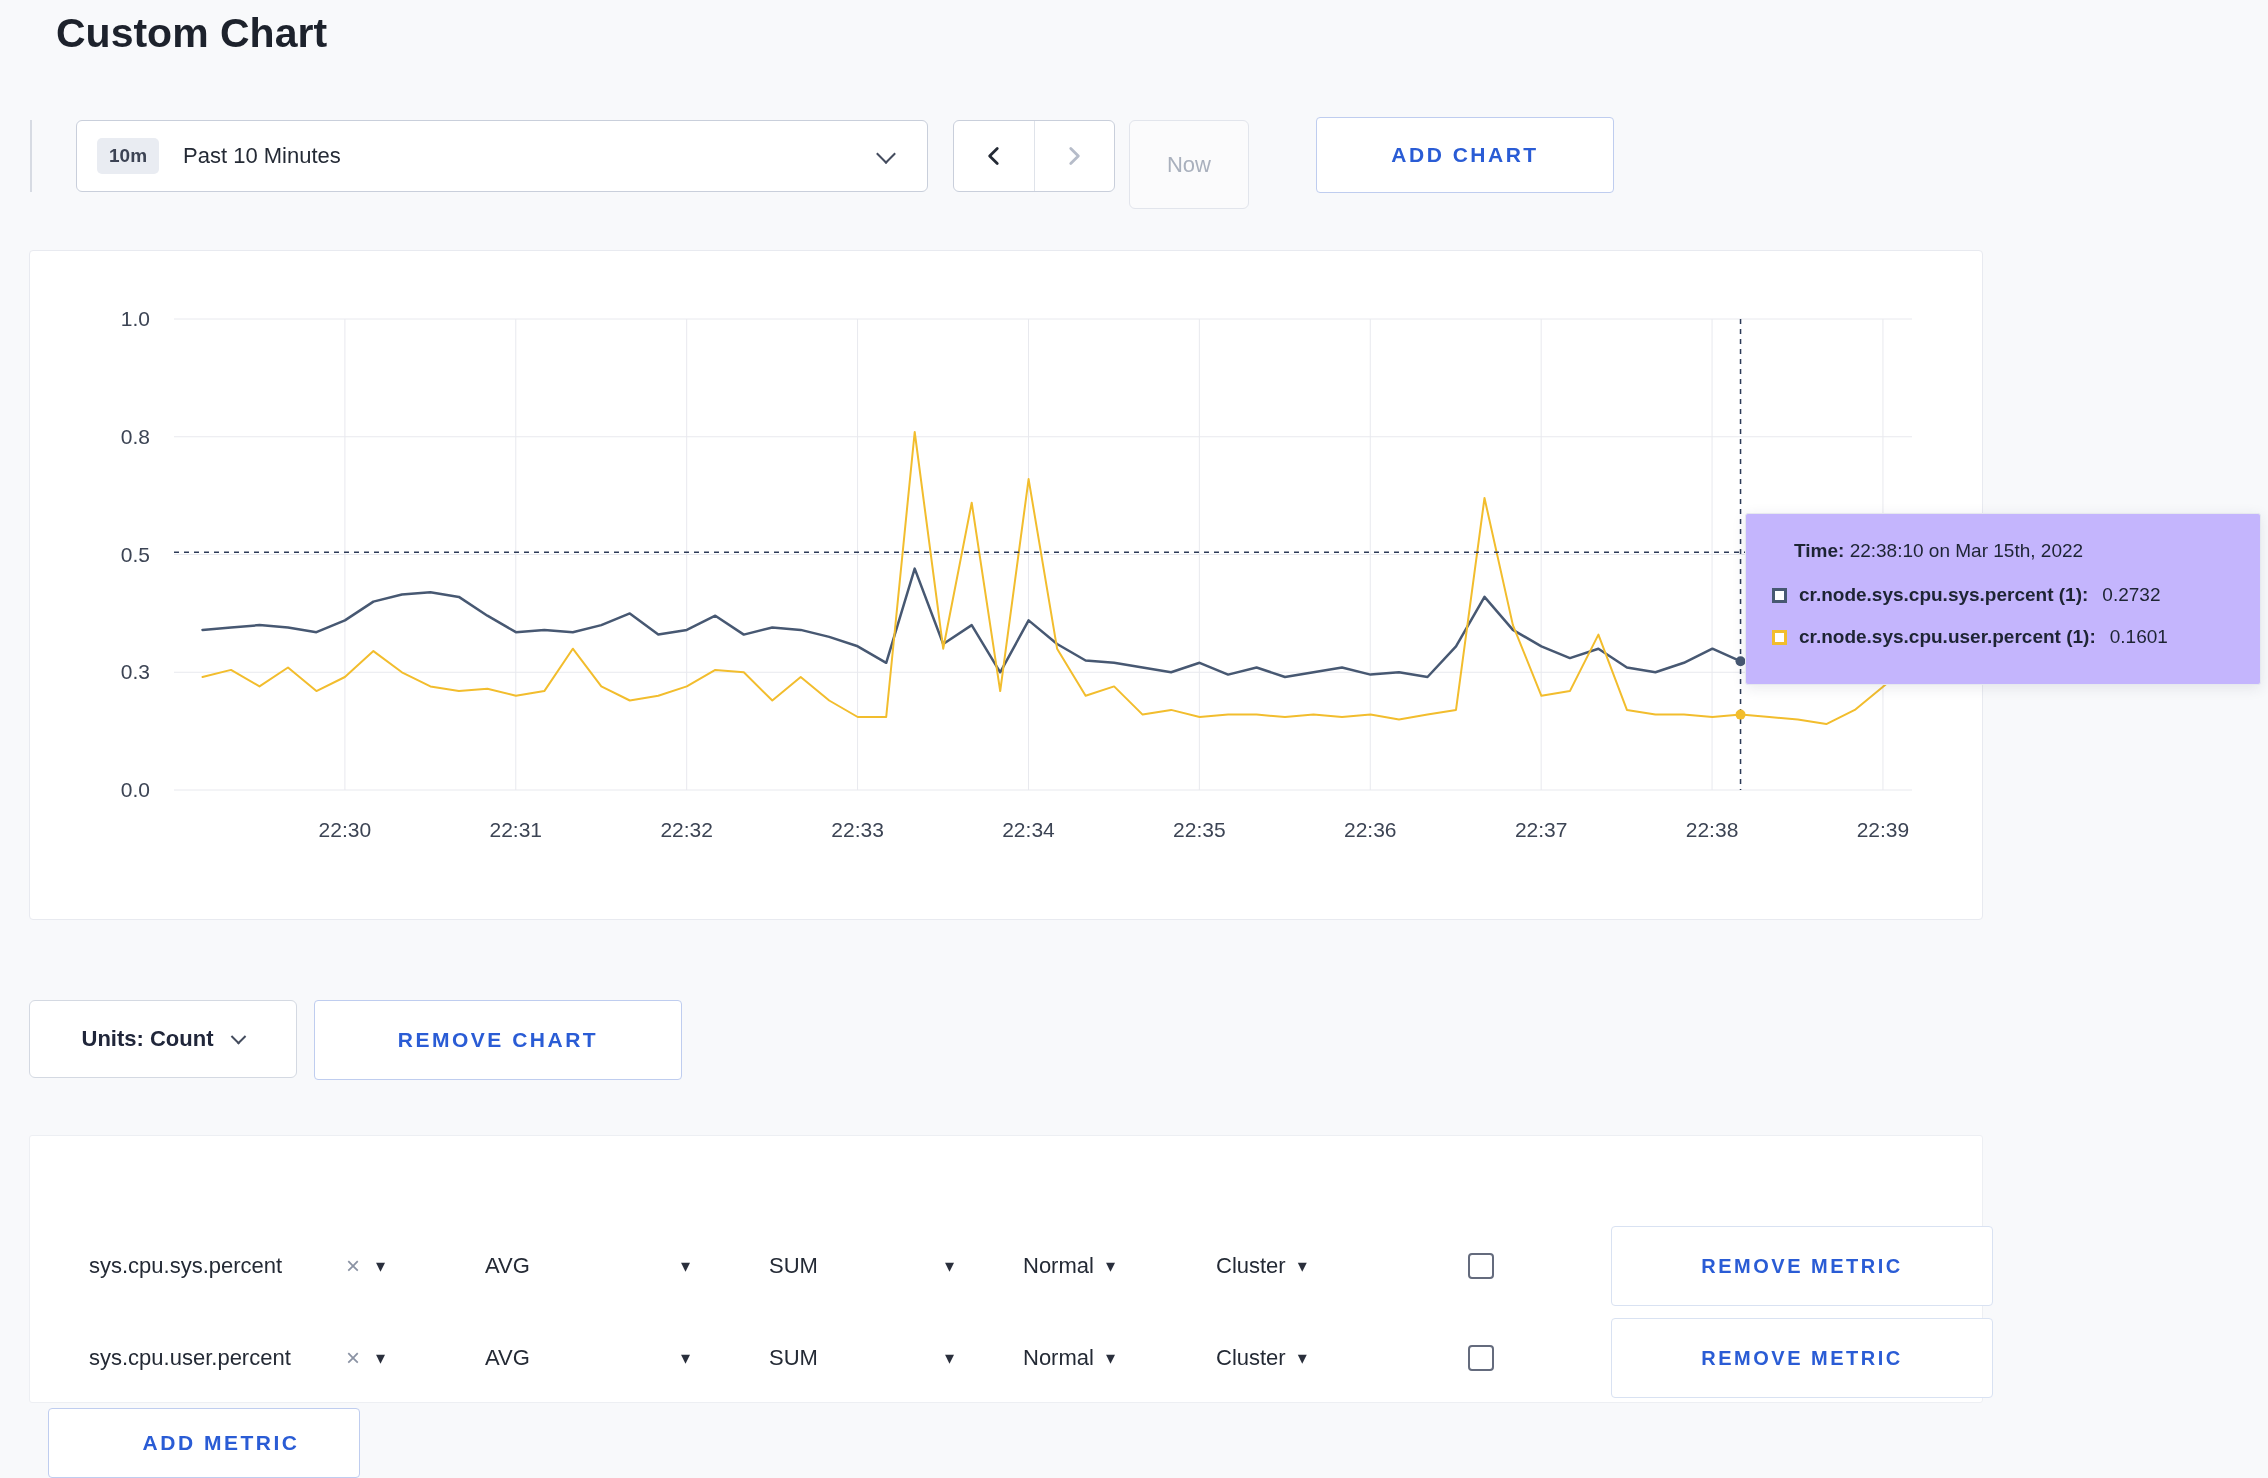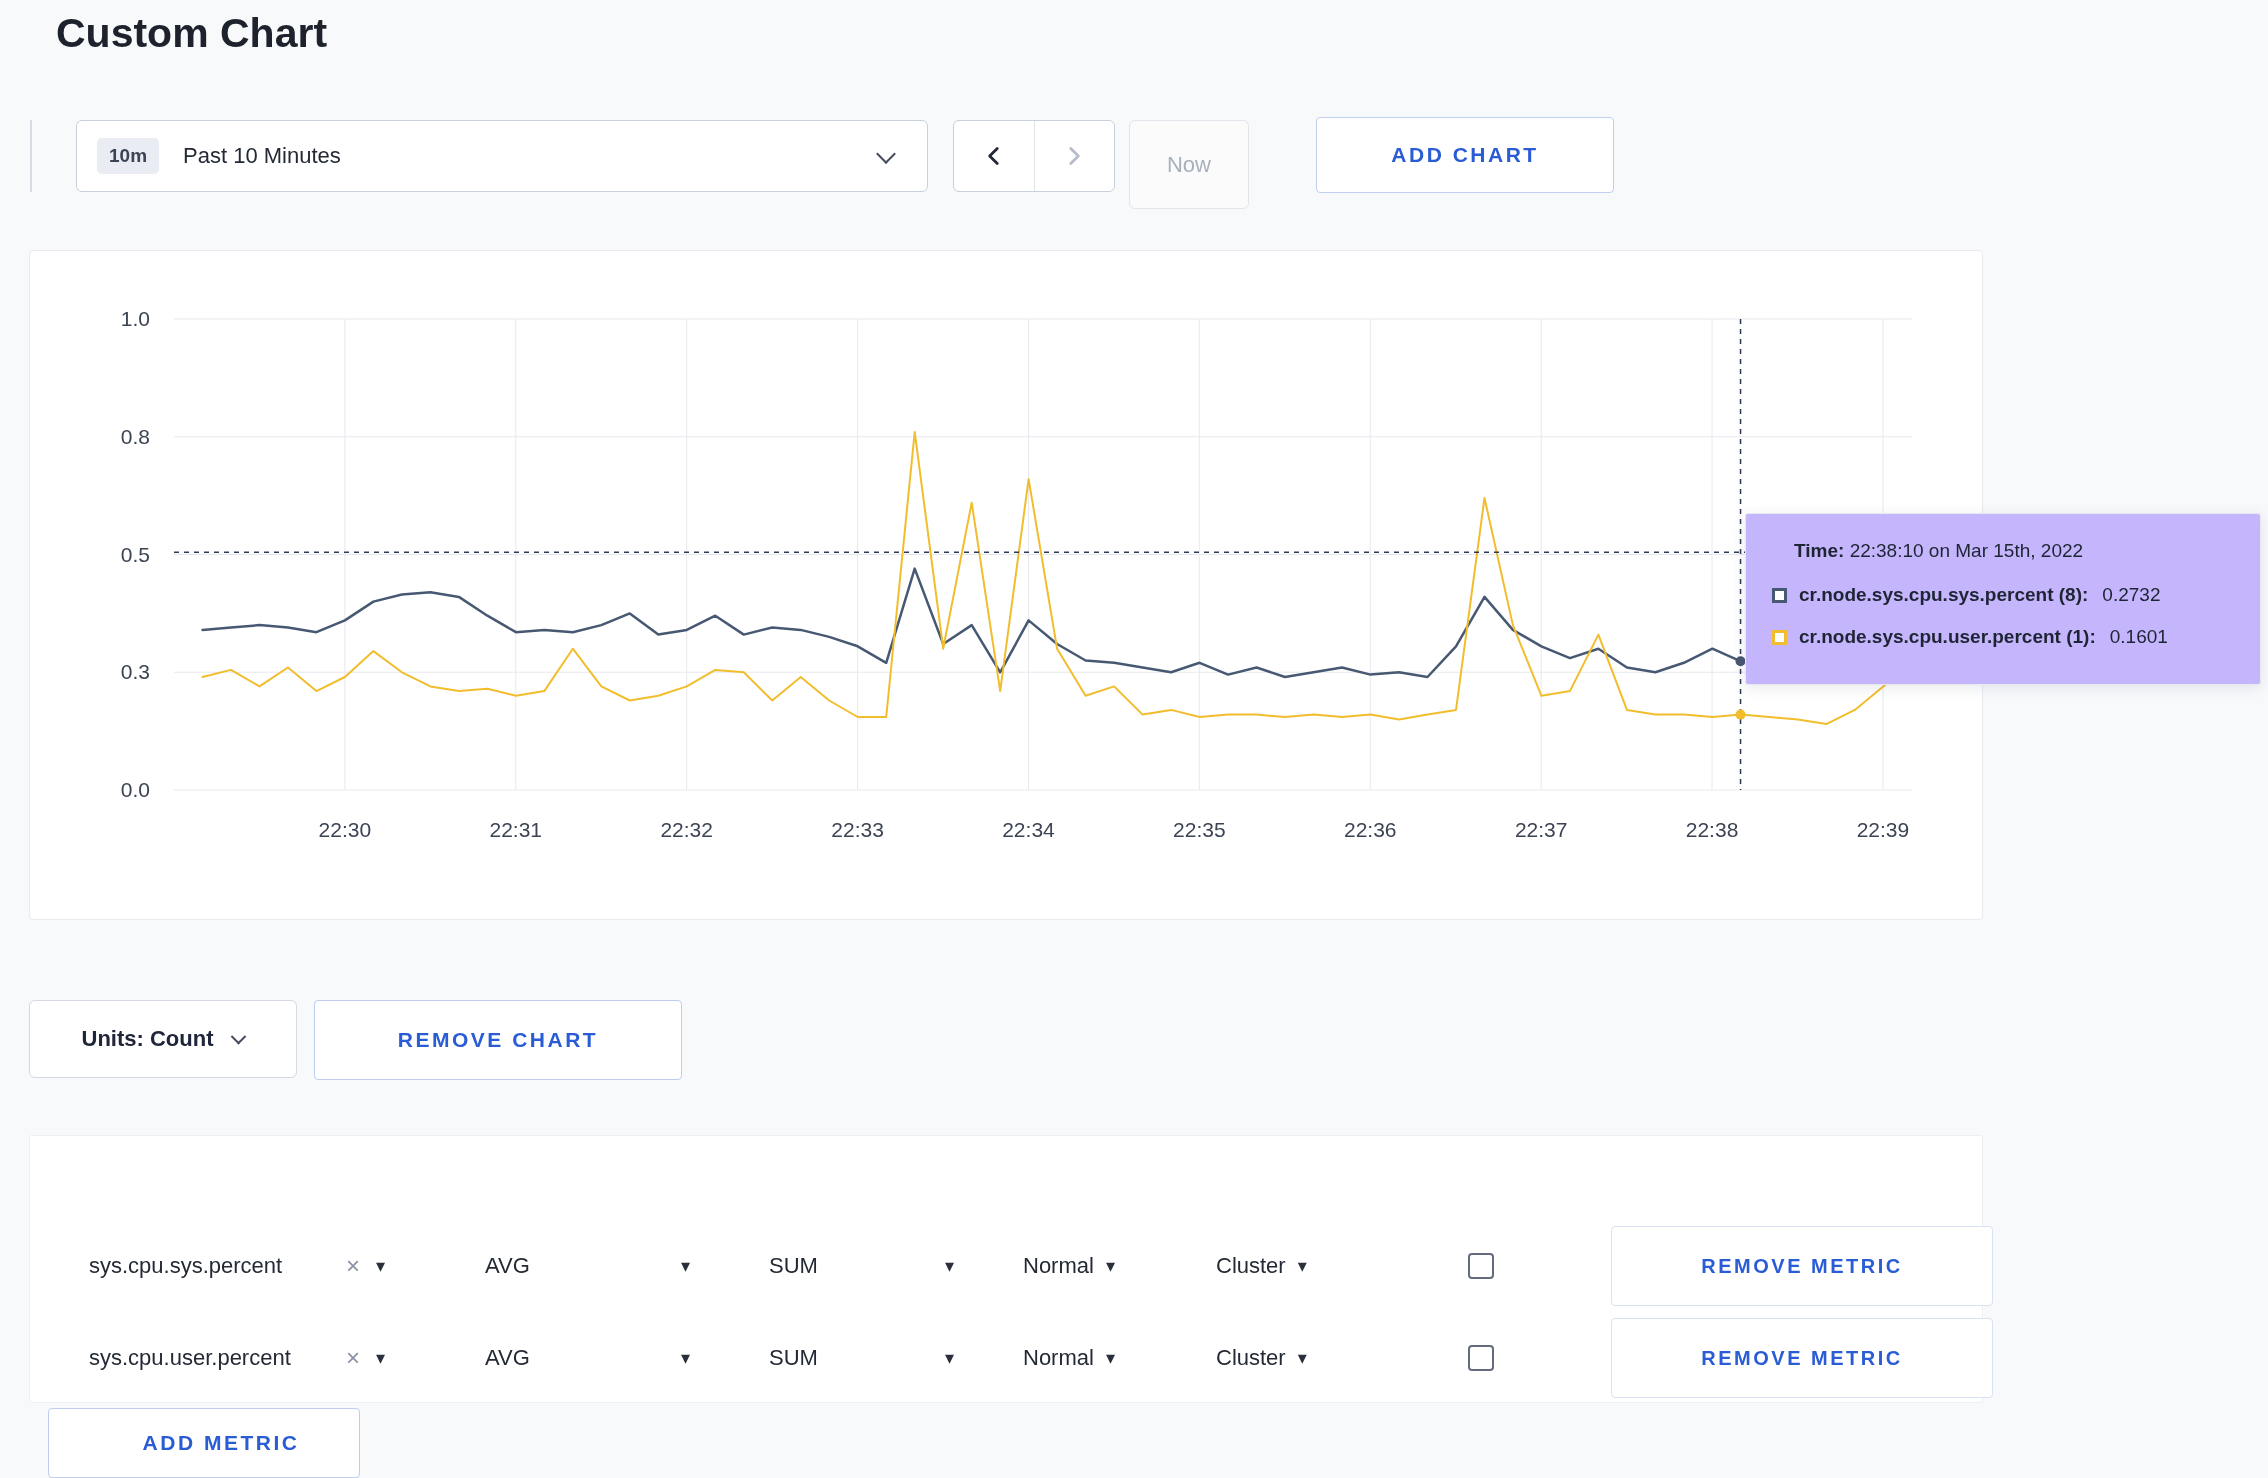--- a/index.html
+++ b/index.html
@@ -220,21 +220,21 @@
     </svg>
 </div>
 
 <div class="chart-tooltip">
   <div class="tt-time">
     <span class="tt-label">Time:</span>
     <span>22:38:10 on Mar 15th, 2022</span>
   </div>
   <div class="tt-row">
     <span class="tt-swatch" style="border-color: rgb(71, 88, 114);"></span>
-    <span class="tt-label">cr.node.sys.cpu.sys.percent (8):</span>
+    <span class="tt-label">cr.node.sys.cpu.sys.percent (1):</span>
     <span class="tt-value">0.2732</span>
   </div>
   <div class="tt-row">
     <span class="tt-swatch" style="border-color: rgb(242, 189, 45);"></span>
     <span class="tt-label">cr.node.sys.cpu.user.percent (1):</span>
     <span class="tt-value">0.1601</span>
   </div>
 </div>
 
 <button class="units-btn">

